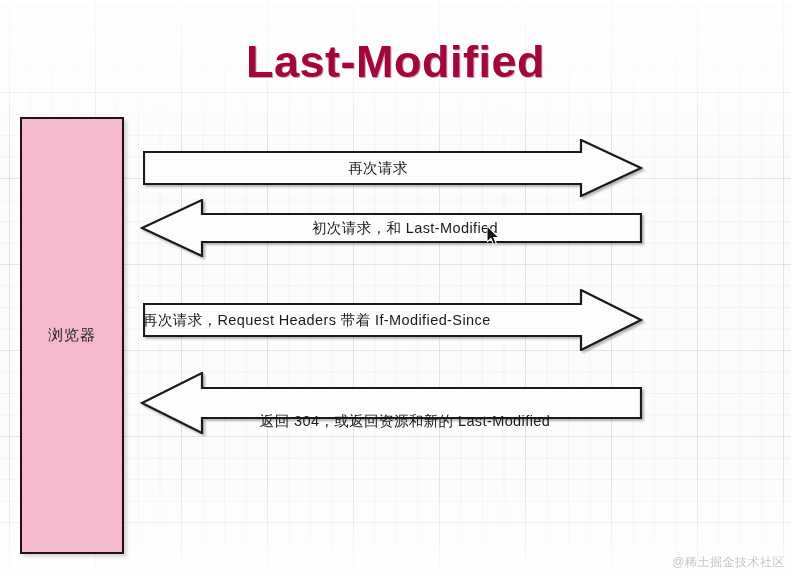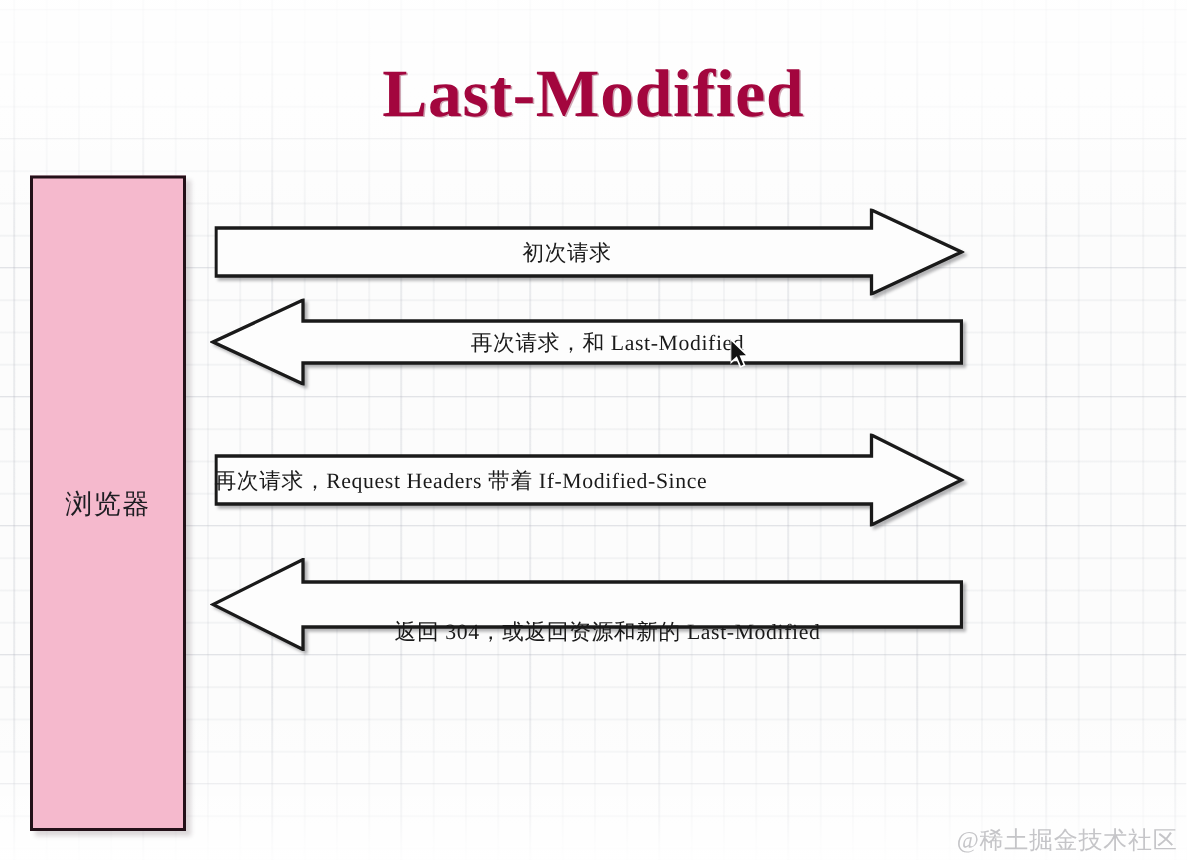--- a/index.html
+++ b/index.html
@@ -6,21 +6,21 @@
     margin: 0;
     padding: 0;
     background: #ffffff;
   }
   #canvas {
     position: relative;
     width: 791px;
     height: 573px;
     background: #fbfbfb;
     overflow: hidden;
-    font-family: Liberation Serif, serif;
+    font-family: Liberation Sans, sans-serif;
   }
   
   #grid-bg {
     position: absolute;
     left: 0; top: 0;
     width: 791px; height: 573px;
     background-color: #fcfcfc;
     background-image:
       linear-gradient(to right, rgba(170,175,185,0.13) 1px, transparent 1px),
       linear-gradient(to bottom, rgba(170,175,185,0.13) 1px, transparent 1px),
@@ -51,21 +51,21 @@
     text-shadow: 1px 1px 0 rgba(120,0,40,0.35);
   }
   
   .actor {
     position: absolute;
     box-sizing: border-box;
     border: 2px solid #231018;
     display: flex;
     align-items: center;
     justify-content: center;
-    font-size: 18px;
+    font-size: 15px;
     color: #1d1d22;
     box-shadow: 3px 3px 3px rgba(60,40,50,0.18);
     letter-spacing: 1px;
   }
   #actor-browser {
     left: 20px; top: 117px;
     width: 104px; height: 437px;
   }
   #actor-server {
     left: 660px; top: 117px;
@@ -89,21 +89,21 @@
   
   #mouse-cursor {
     position: absolute;
     left: 487px; top: 226px;
     width: 14px; height: 21px;
   }
   
   #watermark {
     position: absolute;
     right: 6px; bottom: 2px;
-    font-size: 16px;
+    font-size: 12px;
     color: rgba(150,150,155,0.55);
     letter-spacing: 0.5px;
   }
 </style>
 </head>
 <body>
 
 <div id="canvas">
 
   <div id="grid-bg"></div>
@@ -114,28 +114,28 @@
   <div class="actor" id="actor-browser" style="background:#f5b9cd;">
     <span>浏览器</span>
   </div>
 
 
   <div class="arrow" id="arrow-1" style="left:143px; top:139px;">
     <svg width="500" height="58" viewBox="0 0 500 58">
       <polygon points="1,13 438,13 438,1 498,29 438,57 438,45 1,45" fill="#fdfdfd" stroke="#1a1a1a" stroke-width="2.2" stroke-linejoin="miter"></polygon>
     </svg>
   </div>
-  <div class="arrow-label" style="left:143px; top:159px; width:470px; text-align:center;">初次请求</div>
+  <div class="arrow-label" style="left:143px; top:159px; width:470px; text-align:center;">再次请求</div>
 
   <div class="arrow" id="arrow-2" style="left:140px; top:199px;">
     <svg width="502" height="58" viewBox="0 0 502 58">
       <polygon points="501,15 62,15 62,1 2,29 62,57 62,43 501,43" fill="#fdfdfd" stroke="#1a1a1a" stroke-width="2.2" stroke-linejoin="miter"></polygon>
     </svg>
   </div>
-  <div class="arrow-label" style="left:170px; top:219px; width:470px; text-align:center;">再次请求，和 Last-Modified</div>
+  <div class="arrow-label" style="left:170px; top:219px; width:470px; text-align:center;">初次请求，和 Last-Modified</div>
 
   <div class="arrow" id="arrow-3" style="left:143px; top:289px;">
     <svg width="500" height="62" viewBox="0 0 500 62">
       <polygon points="1,15 438,15 438,1 498,31 438,61 438,47 1,47" fill="#fdfdfd" stroke="#1a1a1a" stroke-width="2.2" stroke-linejoin="miter"></polygon>
     </svg>
   </div>
   <div class="arrow-label" style="left:143px; top:311px; width:470px; text-align:left;">再次请求，Request Headers 带着 If-Modified-Since</div>
 
   <div class="arrow" id="arrow-4" style="left:140px; top:372px;">
     <svg width="502" height="62" viewBox="0 0 502 62">

